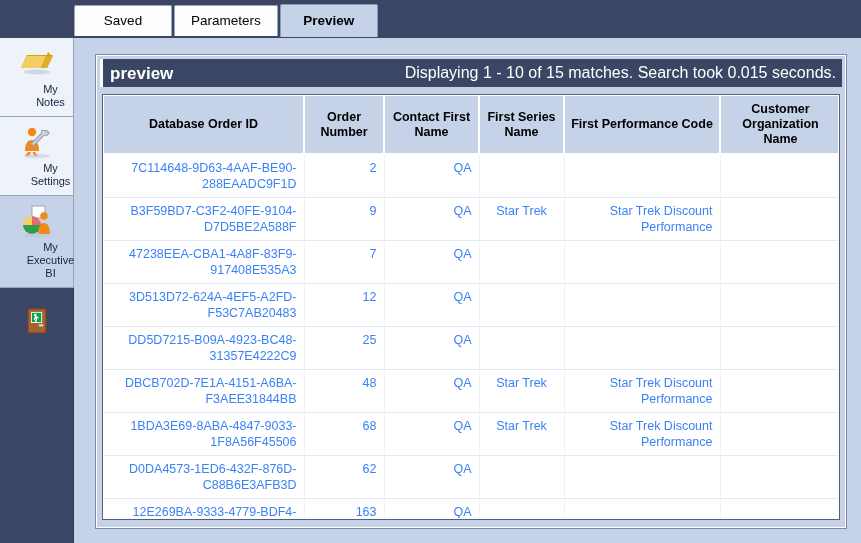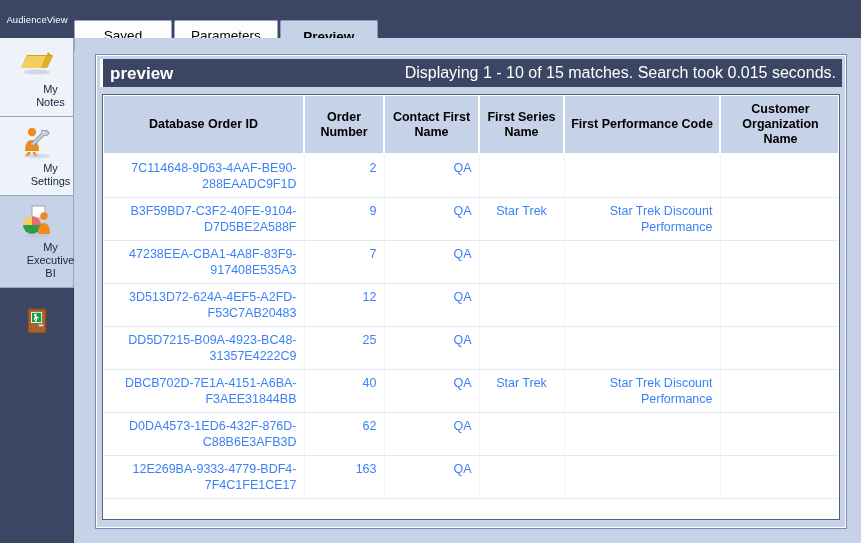--- a/index.html
+++ b/index.html
@@ -30,24 +30,24 @@
     width: 74px; height: 38px;
     display: flex; align-items: center; justify-content: center;
     color: #ffffff;
     font-size: 9.5px;
     letter-spacing: .1px;
     font-weight: normal;
   }
 
   #tabstrip {
     position: absolute;
-    left: 74px; top: 20px;
+    left: 74px; top: 4px;
     height: 32px;
     display: flex;
-    align-items: flex-start;
+    align-items: center;
   }
   .tab {
     height: 31px;
     min-width: 98px;
     padding: 0 16px;
     margin-right: 2px;
     display: flex;
     align-items: center;
     justify-content: center;
     font-size: 13.5px;
@@ -198,21 +198,20 @@
   .c-ser  { width: 85px; }
   .c-perf { width: 156px; }
   .c-org  { width: 120px; }
 </style>
 </head>
 <body>
 
 <div id="app">
 
   <div id="topbar">
-    <div id="brand">AudienceView</div>
     <div id="tabstrip">
         <div class="tab">Saved</div>
         <div class="tab">Parameters</div>
         <div class="tab active">Preview</div>
       </div>
   </div>
 
   <div id="sidebar">
     <div id="sidebar-items">
         <div class="side-item">
@@ -324,21 +323,29 @@
               <tr>
                 <td class="c-id ta-right">DD5D7215-B09A-4923-BC48-31357E4222C9</td>
                 <td class="c-num ta-right">25</td>
                 <td class="c-last ta-right">QA</td>
                 <td class="c-ser ta-center"></td>
                 <td class="c-perf ta-right"></td>
                 <td class="c-org ta-center"></td>
               </tr>
               <tr>
                 <td class="c-id ta-right">DBCB702D-7E1A-4151-A6BA-F3AEE31844BB</td>
-                <td class="c-num ta-right">40</td>
+                <td class="c-num ta-right">48</td>
+                <td class="c-last ta-right">QA</td>
+                <td class="c-ser ta-center">Star Trek</td>
+                <td class="c-perf ta-right">Star Trek Discount Performance</td>
+                <td class="c-org ta-center"></td>
+              </tr>
+              <tr>
+                <td class="c-id ta-right">1BDA3E69-8ABA-4847-9033-1F8A56F45506</td>
+                <td class="c-num ta-right">68</td>
                 <td class="c-last ta-right">QA</td>
                 <td class="c-ser ta-center">Star Trek</td>
                 <td class="c-perf ta-right">Star Trek Discount Performance</td>
                 <td class="c-org ta-center"></td>
               </tr>
               <tr>
                 <td class="c-id ta-right">D0DA4573-1ED6-432F-876D-C88B6E3AFB3D</td>
                 <td class="c-num ta-right">62</td>
                 <td class="c-last ta-right">QA</td>
                 <td class="c-ser ta-center"></td>

